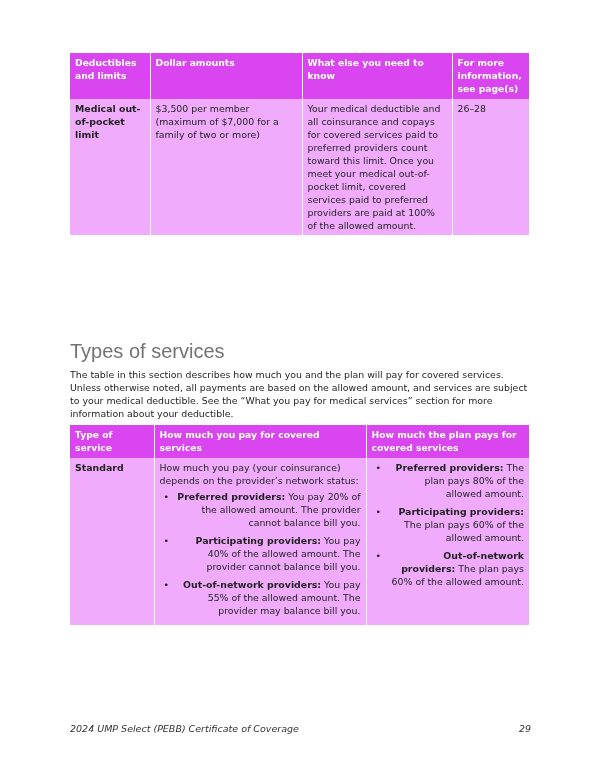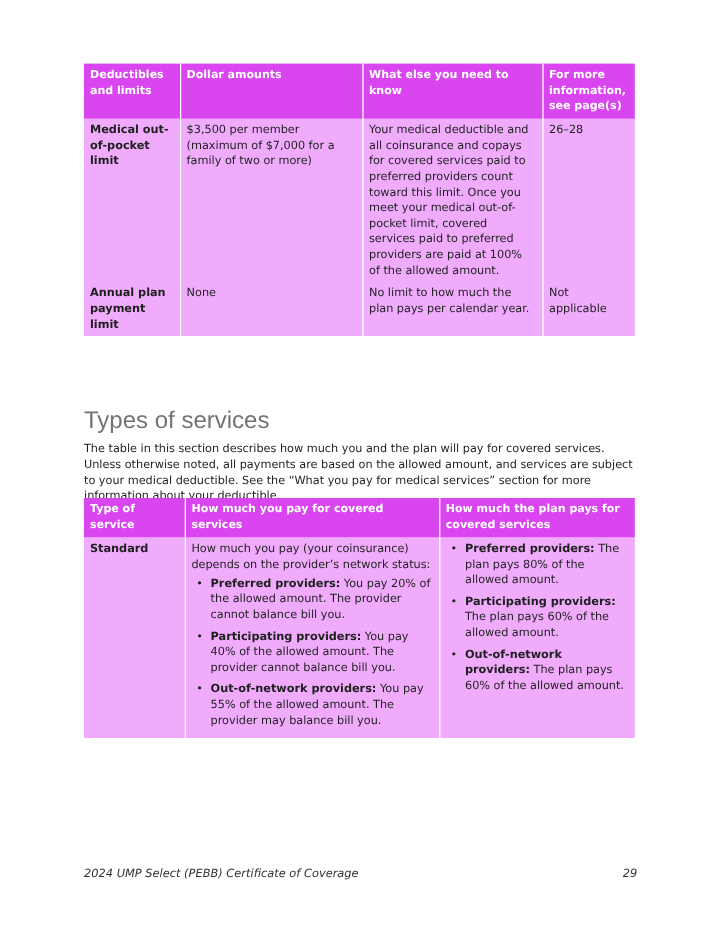--- a/index.html
+++ b/index.html
@@ -6,25 +6,25 @@
   body { width: 600px; height: 776px; position: relative; overflow: hidden; font-family: "DejaVu Sans", "Liberation Sans", sans-serif; color: #1f1f1f; }
   .tbl { position: absolute; left: 70px; width: 459px; border-collapse: collapse; table-layout: fixed; font-size: 9.4px; line-height: 13px; }
   .tbl th { background: #d946ef; color: #ffffff; font-weight: bold; text-align: left; vertical-align: top; padding: 3px 5px 4px 5px; border-left: 1.5px solid #ffffff; font-size: 9.2px; line-height: 13px; }
   .tbl th:first-child, .tbl td:first-child { border-left: none; }
   .tbl td { vertical-align: top; padding: 3px 5px 3px 5px; border-left: 1.5px solid #ffffff; }
   .tbl tr.dark td { background: #f0abfc; }
   .tbl tr.light td { background: #d7e1e8; }
   .tbl td.rowhead { font-weight: bold; }
   .t1 { top: 53px; }
   .t1 col.c1 { width: 80px; } .t1 col.c2 { width: 152px; } .t1 col.c3 { width: 150px; } .t1 col.c4 { width: 77px; }
-  .t2 { top: 415px; border-radius: 15px; }
+  .t2 { top: 425px; border-radius: 15px; }
   .t2 col.c1 { width: 84px; } .t2 col.c2 { width: 212px; } .t2 col.c3 { width: 163px; }
   .section-title { position: absolute; left: 70px; top: 340px; font-size: 20px; font-weight: normal; color: #737373; margin: 0; font-family: "Liberation Sans", sans-serif; }
   .intro { position: absolute; left: 70px; top: 368px; width: 462px; font-size: 9.4px; line-height: 13px; margin: 0; }
-  ul.bul { margin: 3px 0 0 0; padding-left: 16px; list-style: none; }
+  ul.bul { margin: 3px 0 0 0; padding-left: 16px; list-style: none; text-align: right; }
   ul.bul li { position: relative; margin-bottom: 5px; }
   ul.bul li::before { content: "•"; position: absolute; left: -12px; top: 0; }
   ul.bul.first { margin-top: 0; }
   .b { font-weight: bold; }
   .footer-left { position: absolute; left: 70px; top: 723px; font-size: 9.5px; font-style: italic; color: #333; }
   .footer-right { position: absolute; left: 519px; top: 723px; font-size: 9.5px; font-style: italic; color: #333; }
 </style>
 </head>
 <body>
 
@@ -42,26 +42,20 @@
       <th>What else you need to know</th>
       <th>For more information, see page(s)</th>
     </tr>
   </thead>
   <tbody>
     <tr class="dark" style="height:120px;">
       <td class="rowhead">Medical out-of-pocket limit</td>
       <td>$3,500 per member (maximum of $7,000 for a family of two or more)</td>
       <td>Your medical deductible and all coinsurance and copays for covered services paid to preferred providers count toward this limit. Once you meet your medical out-of-pocket limit, covered services paid to preferred providers are paid at 100% of the allowed amount.</td>
       <td>26–28</td>
-    </tr>
-    <tr class="dark" style="height:30px;">
-      <td class="rowhead">Annual plan payment limit</td>
-      <td>None</td>
-      <td>No limit to how much the plan pays per calendar year.</td>
-      <td>Not applicable</td>
     </tr>
   </tbody>
 </table>
 
 <h2 class="section-title">Types of services</h2>
 <p class="intro">The table in this section describes how much you and the plan will pay for covered services. Unless otherwise noted, all payments are based on the allowed amount, and services are subject to your medical deductible. See the “What you pay for medical services” section for more information about your deductible.</p>
 
 <table class="tbl t2">
   <colgroup>
       <col class="c1">

